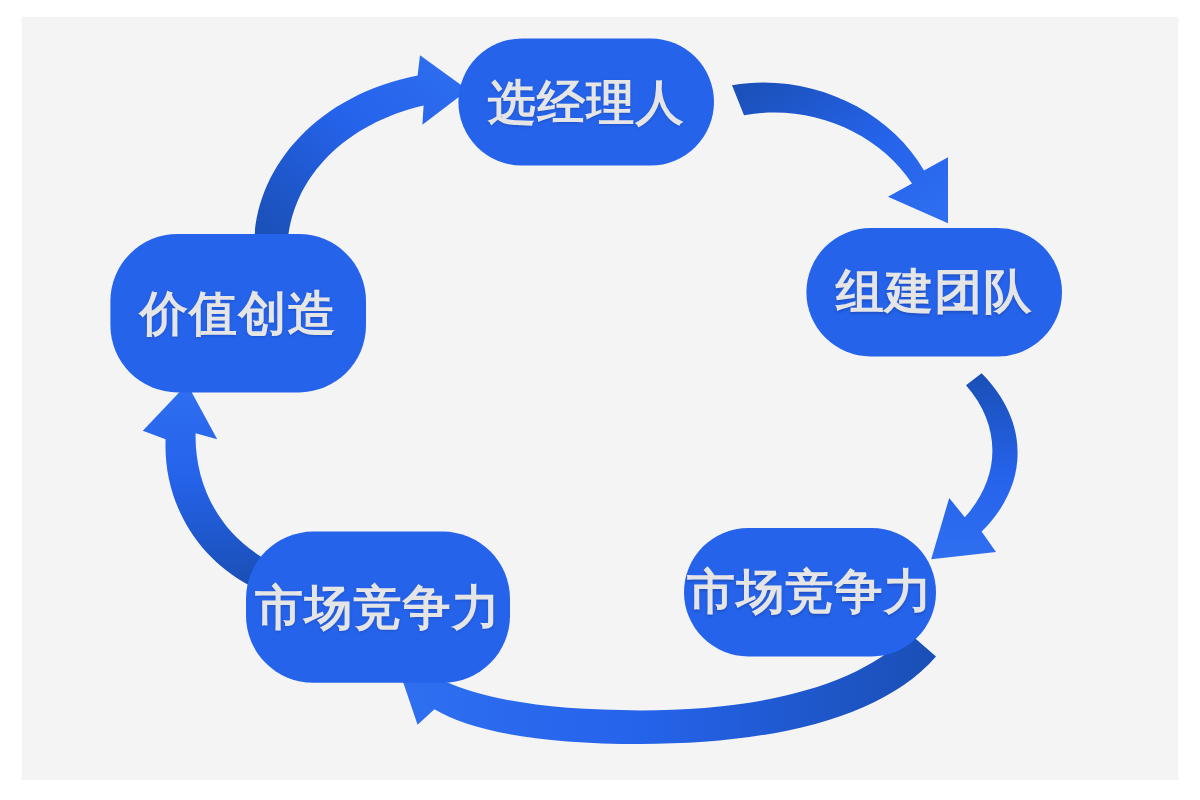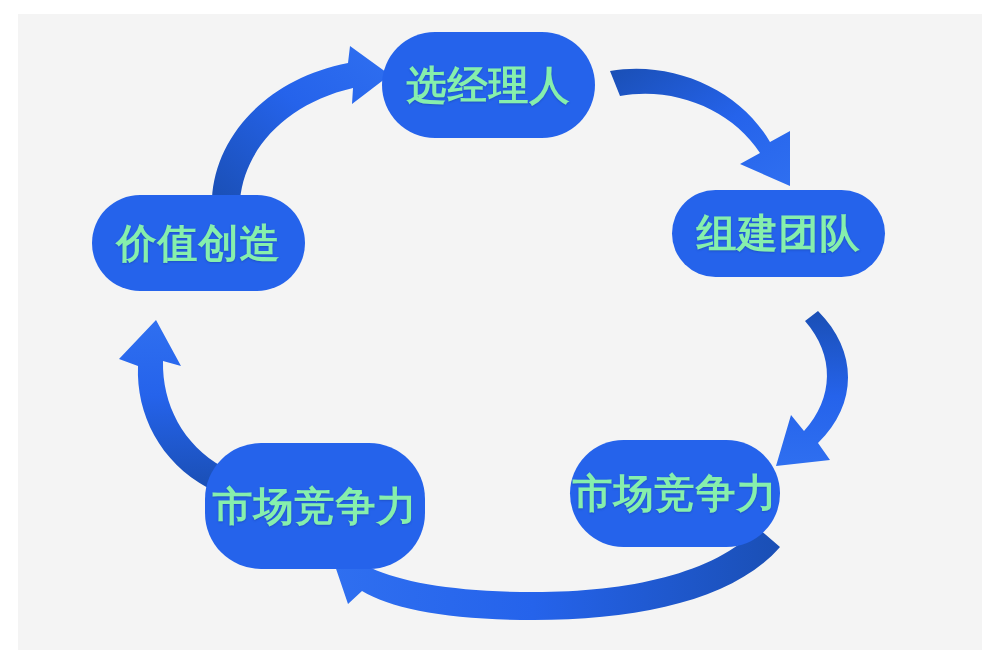--- a/index.html
+++ b/index.html
@@ -18,32 +18,32 @@
     position:absolute;left:18px;top:14px;width:964px;height:636px;
     background:#f4f4f4;
     overflow:hidden;
   }
   #arrow-layer{position:absolute;left:0;top:0;width:964px;height:636px;}
   .node{
     position:absolute;
     display:flex;align-items:center;justify-content:center;
     background:#2563eb;
     border-radius:56px;
-    color:#86efac;
+    color:#e5e5e5;
     font-weight:bold;
     letter-spacing:1px;
     text-shadow:0 1px 2px rgba(20,50,130,.35);
     white-space:nowrap;
     z-index:5;
   }
   #node-0{left:364px;top:18px;width:213px;height:106px;font-size:40px;}
-  #node-1{left:654px;top:176px;width:213px;height:87px;font-size:40px;}
+  #node-1{left:654px;top:176px;width:213px;height:107px;font-size:40px;}
   #node-2{left:552px;top:426px;width:210px;height:107px;font-size:40px;}
   #node-3{left:187px;top:429px;width:220px;height:126px;font-size:40px;}
-  #node-4{left:74px;top:181px;width:213px;height:96px;font-size:40px;}
+  #node-4{left:74px;top:181px;width:213px;height:132px;font-size:40px;}
 </style>
 </head>
 <body>
 
 <div id="frame">
   <div id="canvas">
 
     <svg id="arrow-layer" viewBox="0 0 964 636">
       <defs>
         <linearGradient id="g-tr" x1="0" y1="0" x2="1" y2="1">

